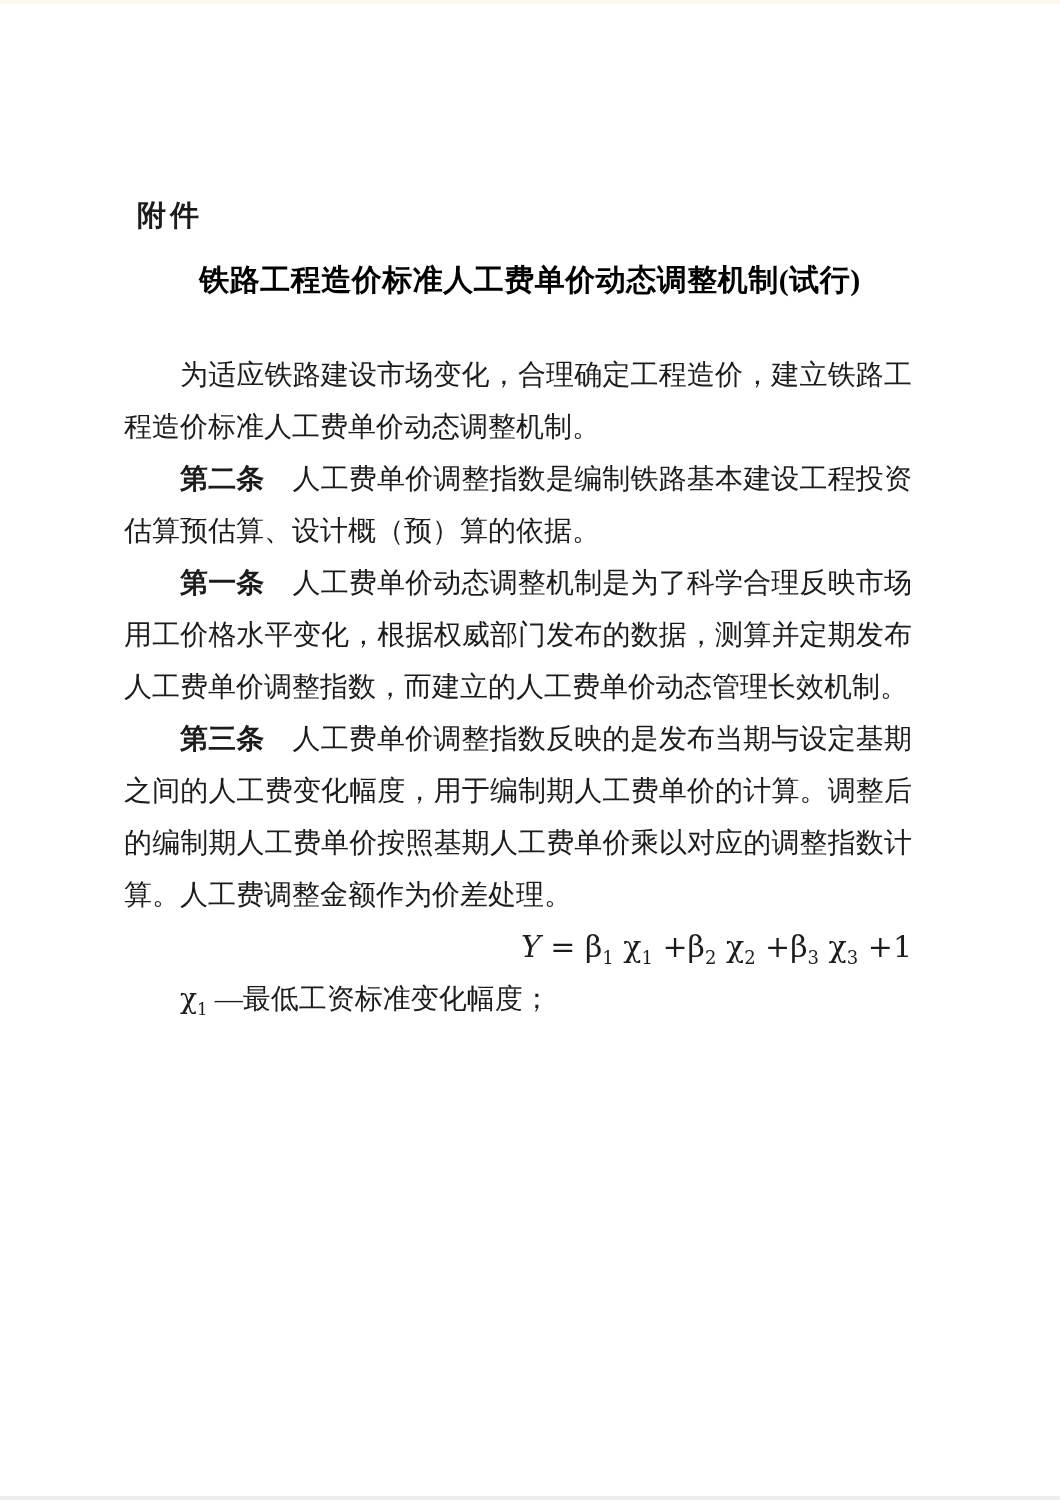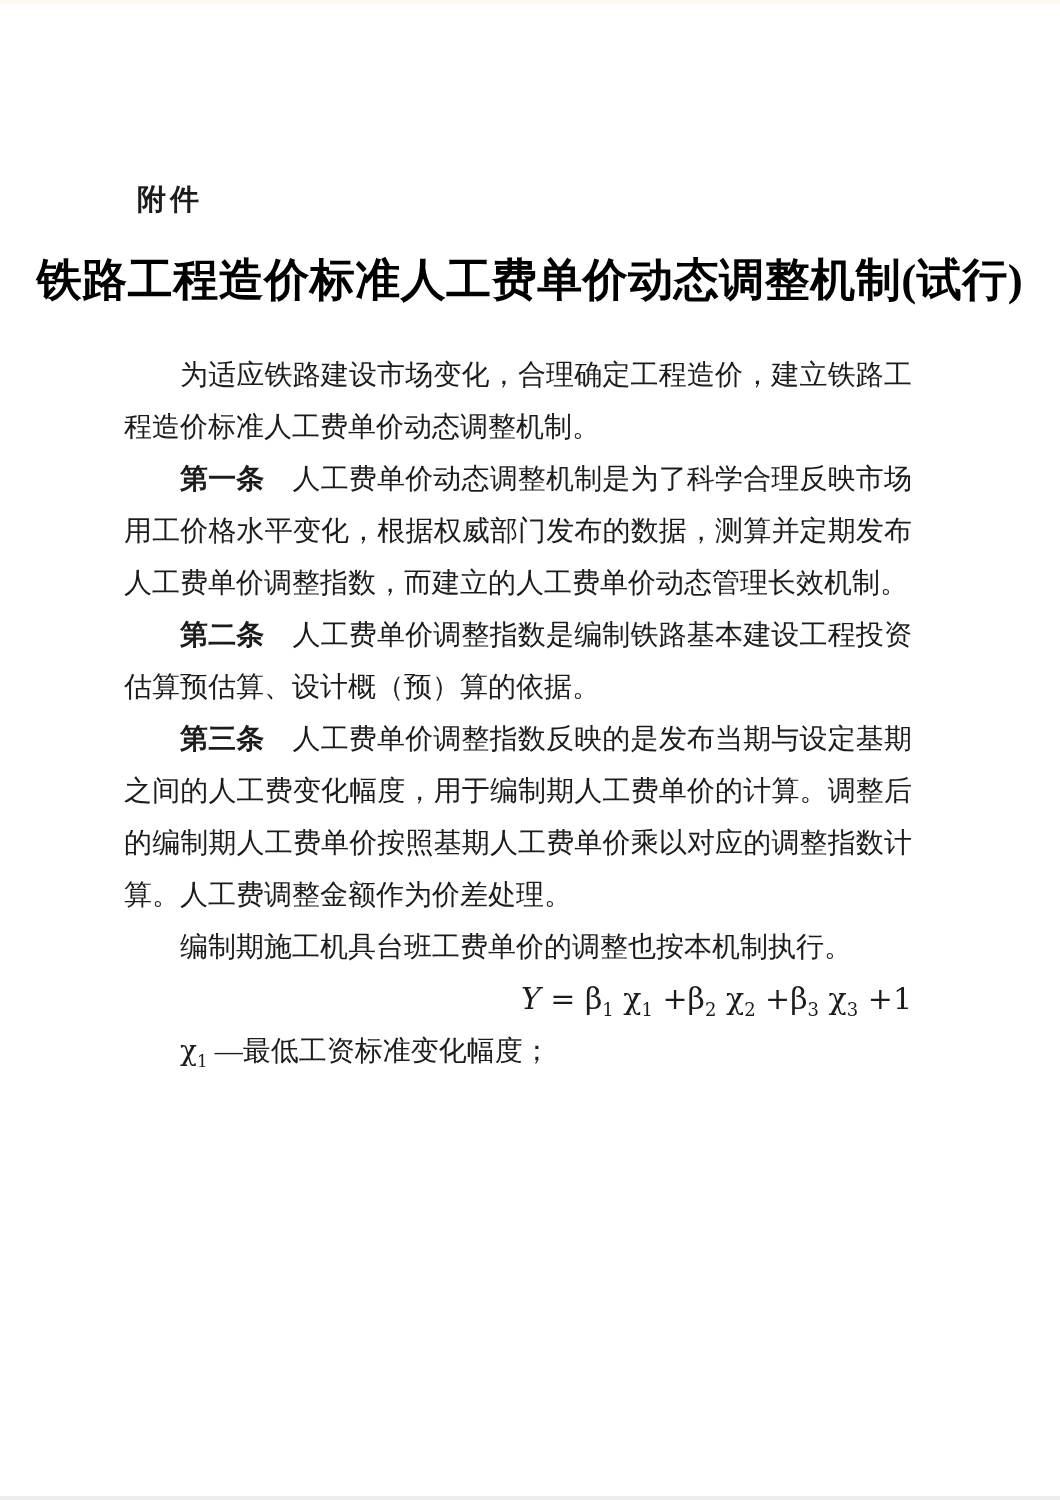--- a/index.html
+++ b/index.html
@@ -23,35 +23,35 @@
   .edge-top {
     position: absolute; top: 0; left: 0; width: 100%; height: 4px;
     background: var(--edge_top);
   }
   .edge-bottom {
     position: absolute; bottom: 0; left: 0; width: 100%; height: 4px;
     background: var(--edge_bottom);
   }
   .attachment {
     position: absolute;
-    top: 180px;
+    top: 196px;
     left: 137px;
     font-family: "Liberation Sans", "DejaVu Sans", sans-serif;
     font-weight: 700;
     font-size: 29px;
     letter-spacing: 4px;
     color: var(--text);
   }
   .doc-title {
     position: absolute;
     top: 256px;
     left: 0;
     width: 100%;
     text-align: center;
-    font-size: 45px;
+    font-size: 30px;
     line-height: 48px;
     font-weight: 700;
     letter-spacing: 0.5px;
     color: var(--title_text);
   }
   .content {
     position: absolute;
     top: 349px;
     left: 124px;
     width: 788px;
@@ -91,27 +91,26 @@
   <div class="edge-top"></div>
 
   <div class="attachment">附件</div>
 
   <h1 class="doc-title">铁路工程造价标准人工费单价动态调整机制(试行)</h1>
 
   <div class="content">
 
     <p class="para"><span class="para-head"></span><span>为适应铁路建设市场变化，合理确定工程造价，建立铁路工程造价标准人工费单价动态调整机制。</span></p>
 
+    <p class="para"><span class="para-head">第二条</span><span>人工费单价调整指数是编制铁路基本建设工程投资估算预估算、设计概（预）算的依据。</span></p>
+
     <p class="para"><span class="para-head">第一条</span><span>人工费单价动态调整机制是为了科学合理反映市场用工价格水平变化，根据权威部门发布的数据，测算并定期发布人工费单价调整指数，而建立的人工费单价动态管理长效机制。</span></p>
-
-    <p class="para"><span class="para-head">第二条</span><span>人工费单价调整指数是编制铁路基本建设工程投资估算预估算、设计概（预）算的依据。</span></p>
 
     <p class="para"><span class="para-head">第三条</span><span>人工费单价调整指数反映的是发布当期与设定基期之间的人工费变化幅度，用于编制期人工费单价的计算。调整后的编制期人工费单价按照基期人工费单价乘以对应的调整指数计算。人工费调整金额作为价差处理。</span></p>
 
-    <p class="para"><span class="para-head"></span><span>编制期施工机具台班工费单价的调整也按本机制执行。</span></p>
 
 
     <div class="formula"><span class="fv it">Y</span><span class="fo"> = </span><span class="fv">β</span><sub class="fsub">1</sub><span class="fv"> χ</span><sub class="fsub">1</sub><span class="fo"> +</span><span class="fv">β</span><sub class="fsub">2</sub><span class="fv"> χ</span><sub class="fsub">2</sub><span class="fo"> +</span><span class="fv">β</span><sub class="fsub">3</sub><span class="fv"> χ</span><sub class="fsub">3</sub><span class="fo"> +1</span></div>
 
 
 
 
     <p class="para def-line"><span class="sym">χ</span><sub class="ssub">1</sub><span> —最低工资标准变化幅度；</span></p>
 
   </div>

